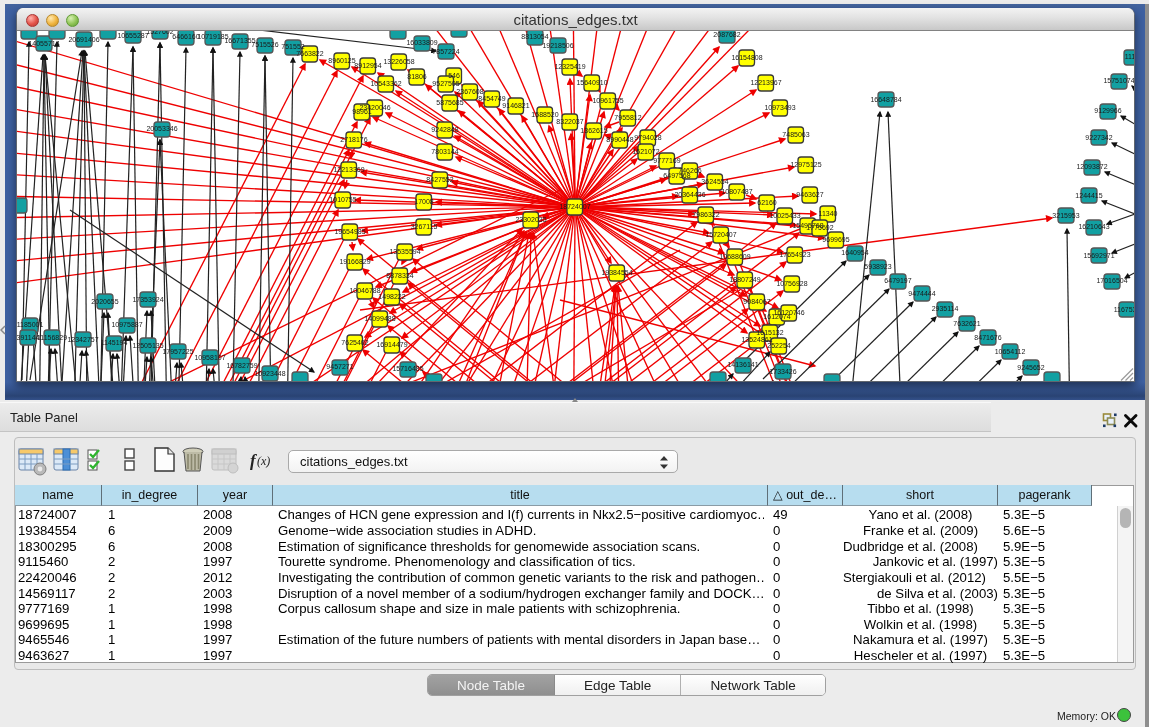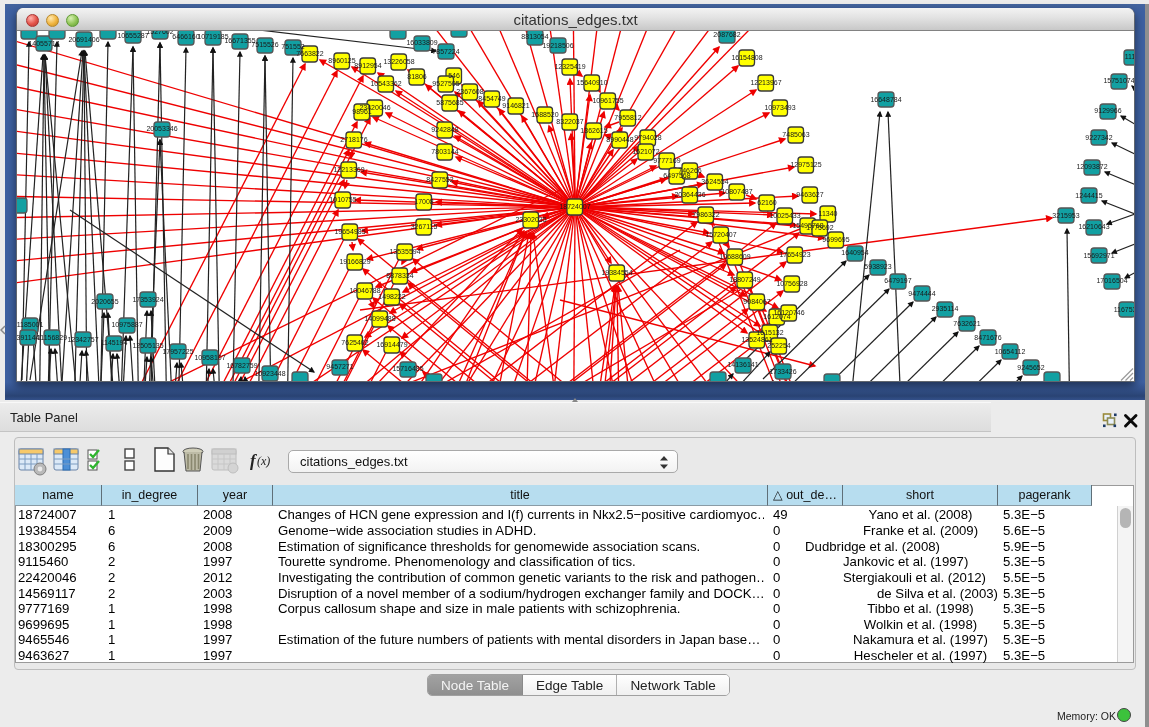--- a/index.html
+++ b/index.html
@@ -13,21 +13,21 @@
 #tpanelbar{left:0;top:402px;width:991px;height:30px;position:absolute;background:linear-gradient(180deg,#ececec,#dddddd);border-top:1px solid #f8f8f8;border-bottom:1px solid #c4c4c4}
 #tpanelbar span{position:absolute;left:10px;top:7px;font-size:13px;color:#222}
 #innerpanel{left:14px;top:437px;width:1122px;height:233px;position:absolute;border:1px solid #bdbdbd;border-radius:4px;background:#e9e9e9}
 #combo{left:288px;top:450px;width:390px;height:23px;position:absolute;background:linear-gradient(180deg,#ffffff,#f2f2f2);border:1px solid #a9a9a9;border-radius:5px;font-size:13px;color:#111;line-height:21px;padding-left:11px}
 #tablewrap{left:15px;top:485px;width:1119px;height:178px;position:absolute;background:#fff;border:1px solid #9a9a9a;border-radius:0}
 .hcell{position:absolute;top:0;height:21px;background:#b7ddef;border-right:1px solid #5f6f78;border-bottom:1px solid #8a9ba5;font-size:12.5px;color:#111;text-align:center;line-height:20px}
 .trow{position:absolute;left:0;width:1100px;height:16px;font-size:13.2px;color:#000}
 .trow .ttl{display:inline-block;max-width:486px;overflow:hidden;white-space:nowrap}
 .trow span{position:absolute;top:0;white-space:nowrap}
 #tabs{left:427px;top:674px;position:absolute;height:22px;border:1px solid #a0a0a0;border-radius:5px;overflow:hidden;display:flex}
-#tabs div{height:22px;line-height:21px;font-size:13.5px;padding:0 13px;color:#1a1a1a}
+#tabs div{height:22px;line-height:21px;font-size:13.5px;padding:0 29px;color:#1a1a1a}
 #memory{position:absolute;left:1057px;top:710px;font-size:10.5px;color:#222}
 #memdot{position:absolute;left:1117px;top:708px;width:14px;height:14px;border-radius:50%;background:#3cc23c;border:1.5px solid #444}
 </style></head><body>
 <div id="bluebg"></div>
 <div id="rightstrip"></div>
 <div id="macwin">
   <div id="canvas">
       <svg width="1117" height="350" viewBox="17 31 1117 350" style="position:absolute;left:0;top:0">
 <defs>
 <marker id="ar" viewBox="0 0 10 10" refX="8" refY="5" markerWidth="7" markerHeight="5.5" orient="auto-start-reverse">
@@ -690,30 +690,30 @@
     <span style="left:773px">0</span>
 <span style="left:843px;width:155px;text-align:center">Franke et al. (2009)</span>
     <span style="left:1003px">5.6E−5</span>
   </div>
 <div class="trow" style="top:538.5px">
 <span style="left:18px">18300295</span>
     <span style="left:108px">6</span>
     <span style="left:203px">2008</span>
 <span class="ttl" style="left:278px">Estimation of significance thresholds for genomewide association scans.</span>
     <span style="left:773px">0</span>
-<span style="left:795px;width:155px;text-align:center">Dudbridge et al. (2008)</span>
+<span style="left:843px;width:155px;text-align:left">Dudbridge et al. (2008)</span>
     <span style="left:1003px">5.9E−5</span>
   </div>
 <div class="trow" style="top:554.1px">
 <span style="left:18px">9115460</span>
     <span style="left:108px">2</span>
     <span style="left:203px">1997</span>
 <span class="ttl" style="left:278px">Tourette syndrome. Phenomenology and classification of tics.</span>
     <span style="left:773px">0</span>
-<span style="left:843px;width:155px;text-align:left">Jankovic et al. (1997)</span>
+<span style="left:843px;width:155px;text-align:right">Jankovic et al. (1997)</span>
     <span style="left:1003px">5.3E−5</span>
   </div>
 <div class="trow" style="top:569.8px">
 <span style="left:18px">22420046</span>
     <span style="left:108px">2</span>
     <span style="left:203px">2012</span>
 <span class="ttl" style="left:278px">Investigating the contribution of common genetic variants to the risk and pathogen…</span>
     <span style="left:773px">0</span>
 <span style="left:843px;width:155px;">Stergiakouli et al. (2012)</span>
     <span style="left:1003px">5.5E−5</span>

